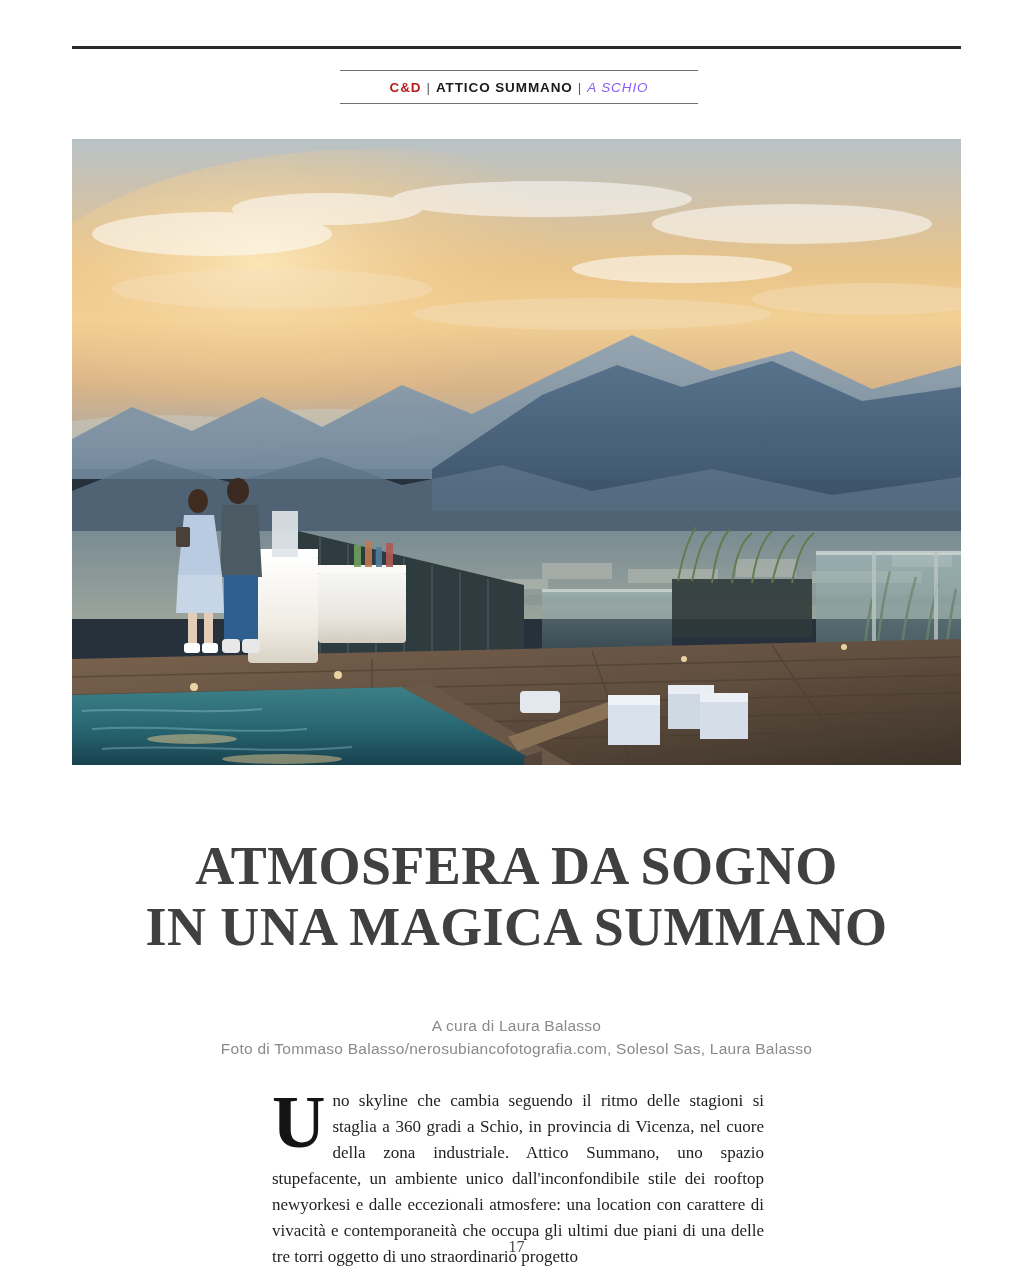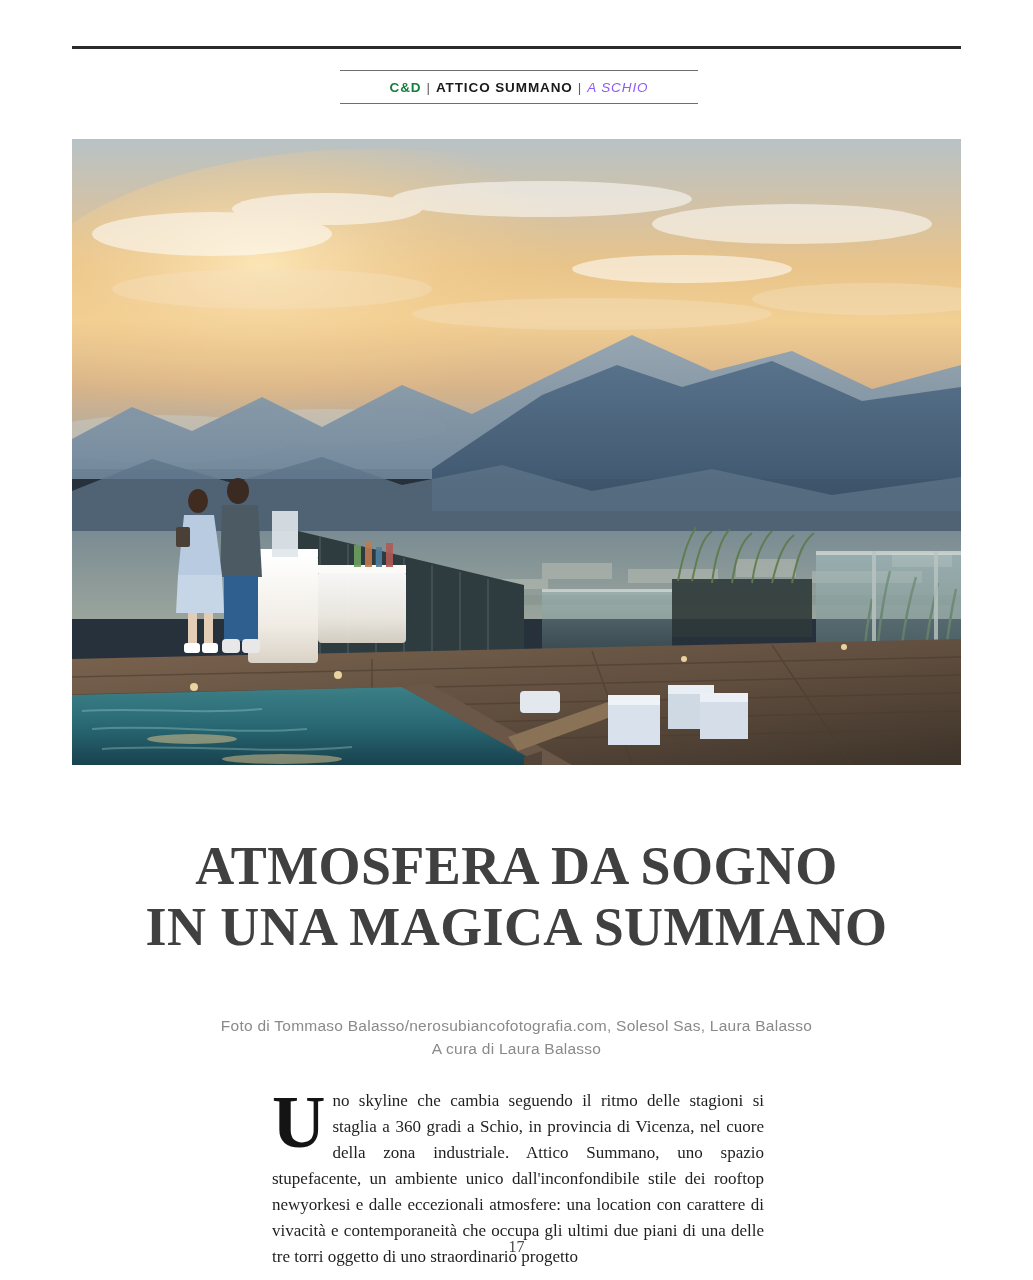--- a/index.html
+++ b/index.html
@@ -45,21 +45,21 @@
     width: 100%;
     height: 1px;
     background: #6e6e6e;
   }
   .runhead .inner {
     padding: 9px 0 8px;
     font-size: 13.5px;
     letter-spacing: 0.9px;
     white-space: nowrap;
   }
-  .runhead .s1 { font-weight: bold; color: #15803d; }
+  .runhead .s1 { font-weight: bold; color: #b91c1c; }
   .runhead .sep { color: #5c5c5c; font-weight: normal; margin: 0 5px; }
   .runhead .s2 { font-weight: bold; color: #1a1a1a; }
   .runhead .s3 { color: #8b5cf6; font-weight: normal; font-style: italic; }
 
   
   .hero {
     position: absolute;
     left: 72px;
     top: 139px;
     width: 889px;
@@ -376,22 +376,22 @@
     </svg>
   </div>
 
   <h1 class="headline">
     <span class="l1">ATMOSFERA DA SOGNO</span>
     <span class="l2">IN UNA MAGICA SUMMANO</span>
   </h1>
 
 
   <div class="credits">
+    <div>A cura di Laura Balasso</div>
     <div>Foto di Tommaso Balasso/nerosubiancofotografia.com, Solesol Sas, Laura Balasso</div>
-    <div>A cura di Laura Balasso</div>
   </div>
 
   <div class="body-col">
     <span class="dropcap">U</span><span>no skyline che cambia seguendo il ritmo delle stagioni si staglia a 360 gradi a Schio, in provincia di Vicenza, nel cuore della zona industriale. Attico Summano, uno spazio stupefacente, un ambiente unico dall'inconfondibile stile dei rooftop newyorkesi e dalle eccezionali atmosfere: una location con carattere di vivacità e contemporaneità che occupa gli ultimi due piani di una delle tre torri oggetto di uno straordinario progetto</span>
   </div>
 
   <div class="folio">17</div>
 
 </div>
 

